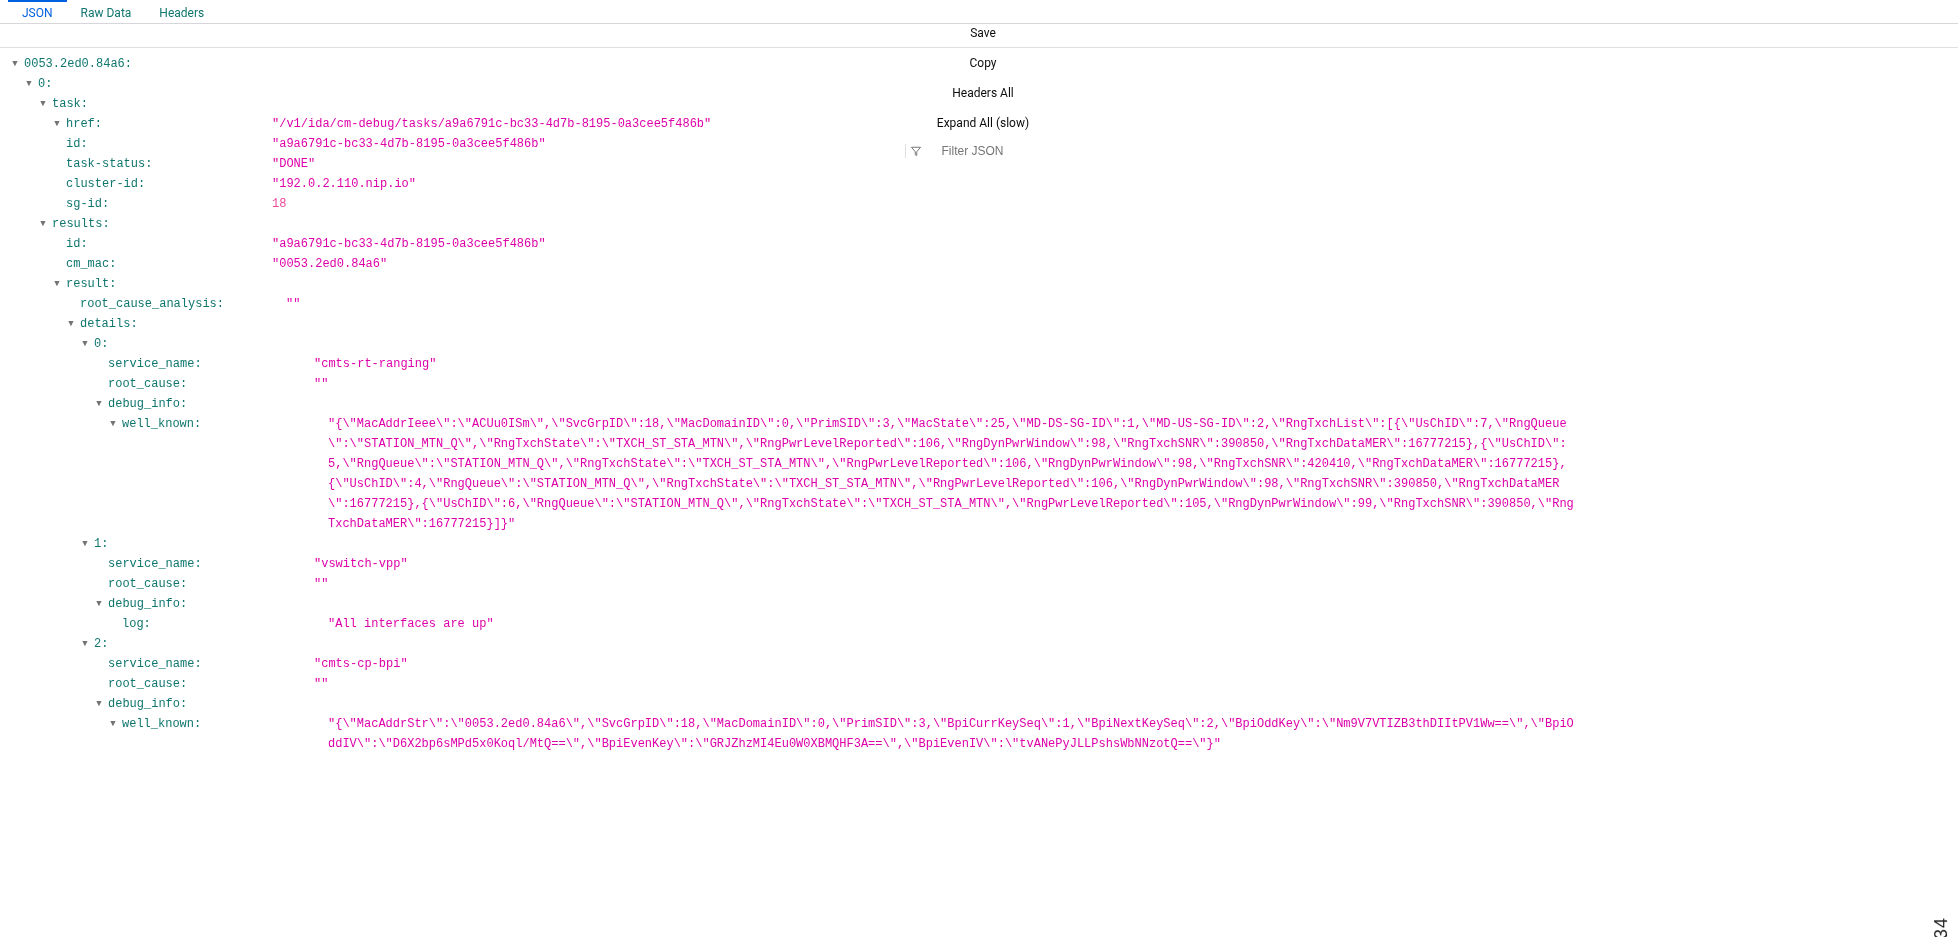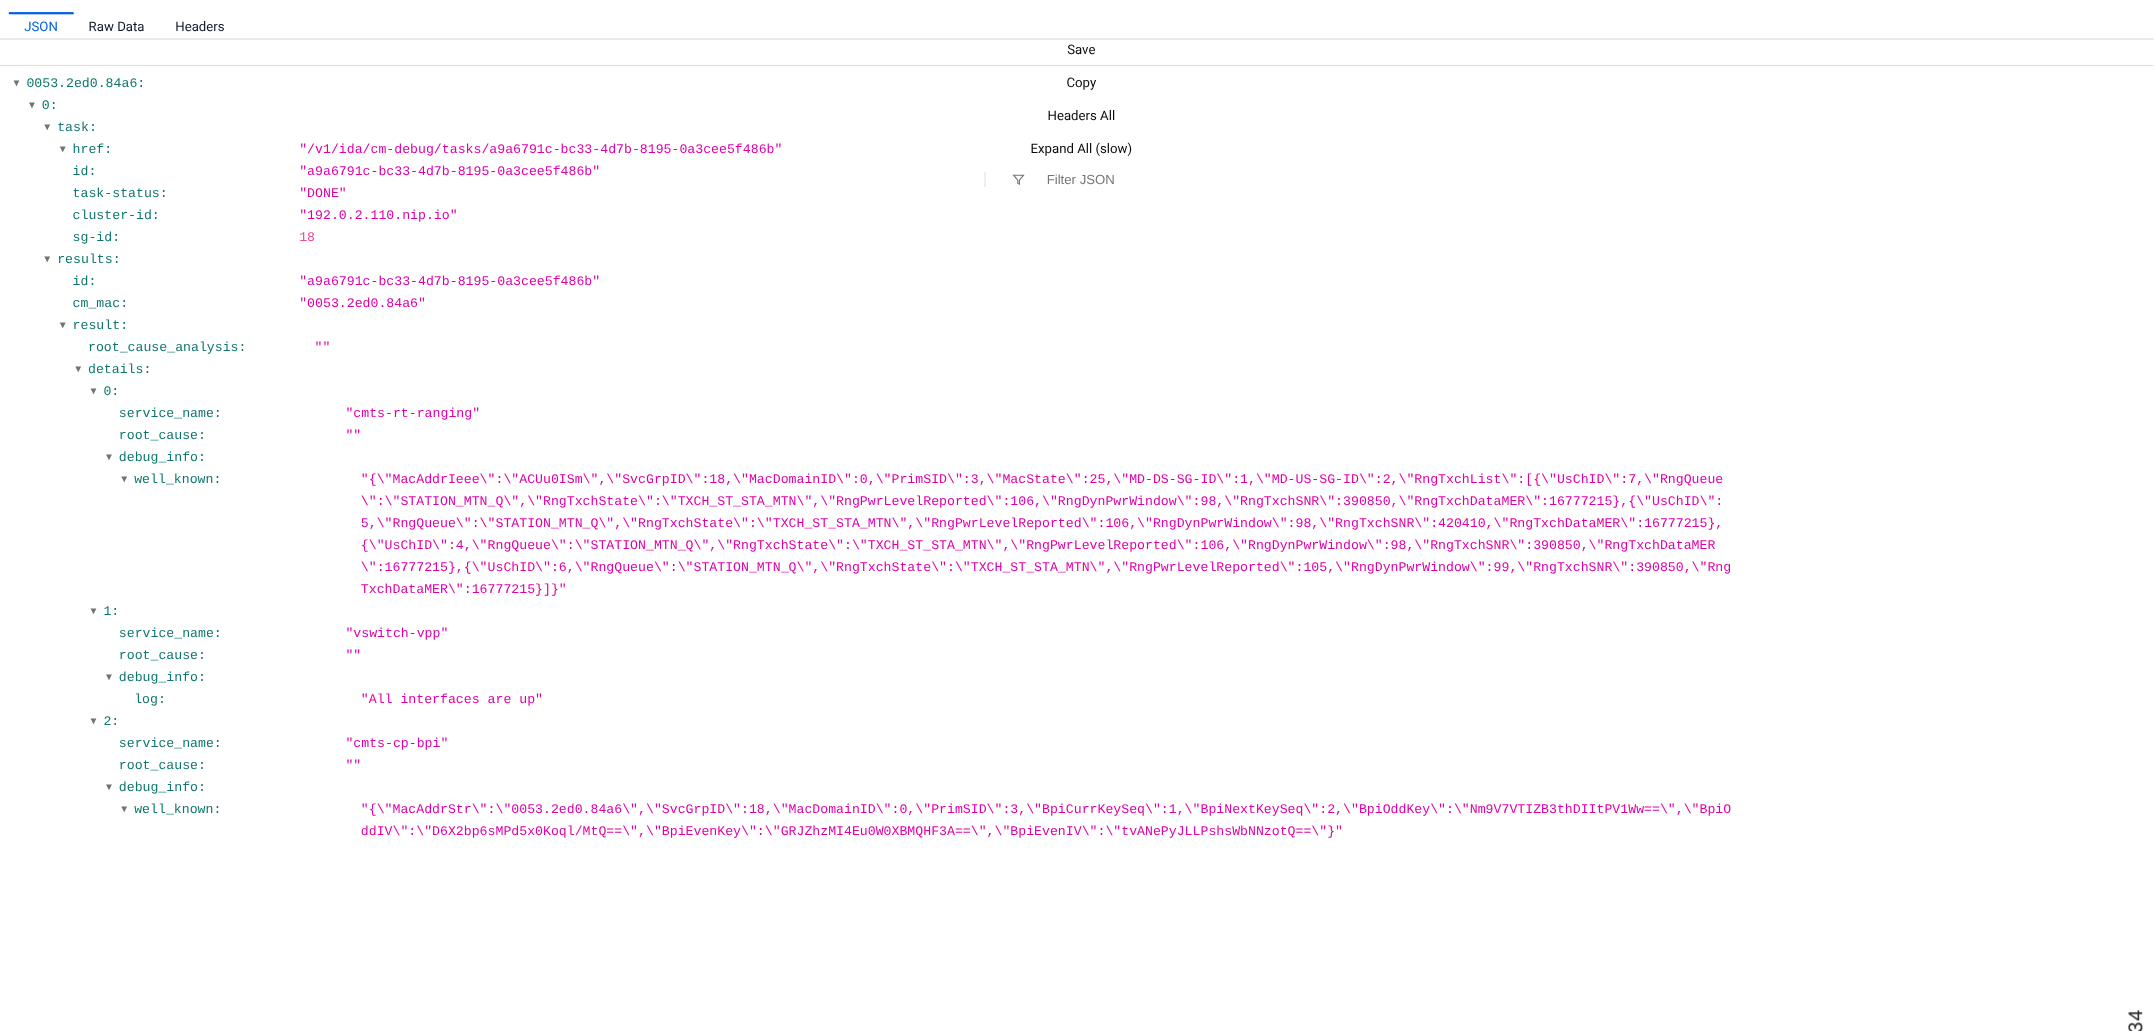--- a/index.html
+++ b/index.html
@@ -8,28 +8,27 @@
     font-size: 12px;
     background: #fff;
     color: #0c0c0d;
     width: 1958px;
     height: 937px;
     overflow: hidden;
   }
   .tabs {
     display: flex;
     border-bottom: 1px solid #d7d7db;
-    height: 36px;
-    align-items: flex-end;
+    height: 24px;
     padding-left: 8px;
   }
   .tab {
     padding: 4px 14px;
     cursor: pointer;
-    color: #0f172a;
+    color: #0f766e;
     border-top: 2px solid transparent;
   }
   .tab.active {
     color: #0060df;
     border-top: 2px solid #0060df;
     font-weight: 400;
   }
   .toolbar {
     display: flex;
     align-items: center;
@@ -42,21 +41,21 @@
   }
   .toolbar-btn {
     cursor: pointer;
     color: #0c0c0d;
     padding: 2px 0;
   }
   .filter-wrap {
     display: flex;
     align-items: center;
     border-left: 1px solid #e0e0e2;
-    padding-left: 24px;
+    padding-left: 4px;
     gap: 20px;
     color: #737373;
   }
   .filter-icon svg { display: block; }
   .filter-input {
     border: none;
     outline: none;
     font-size: 12px;
     color: #737373;
     width: 120px;

